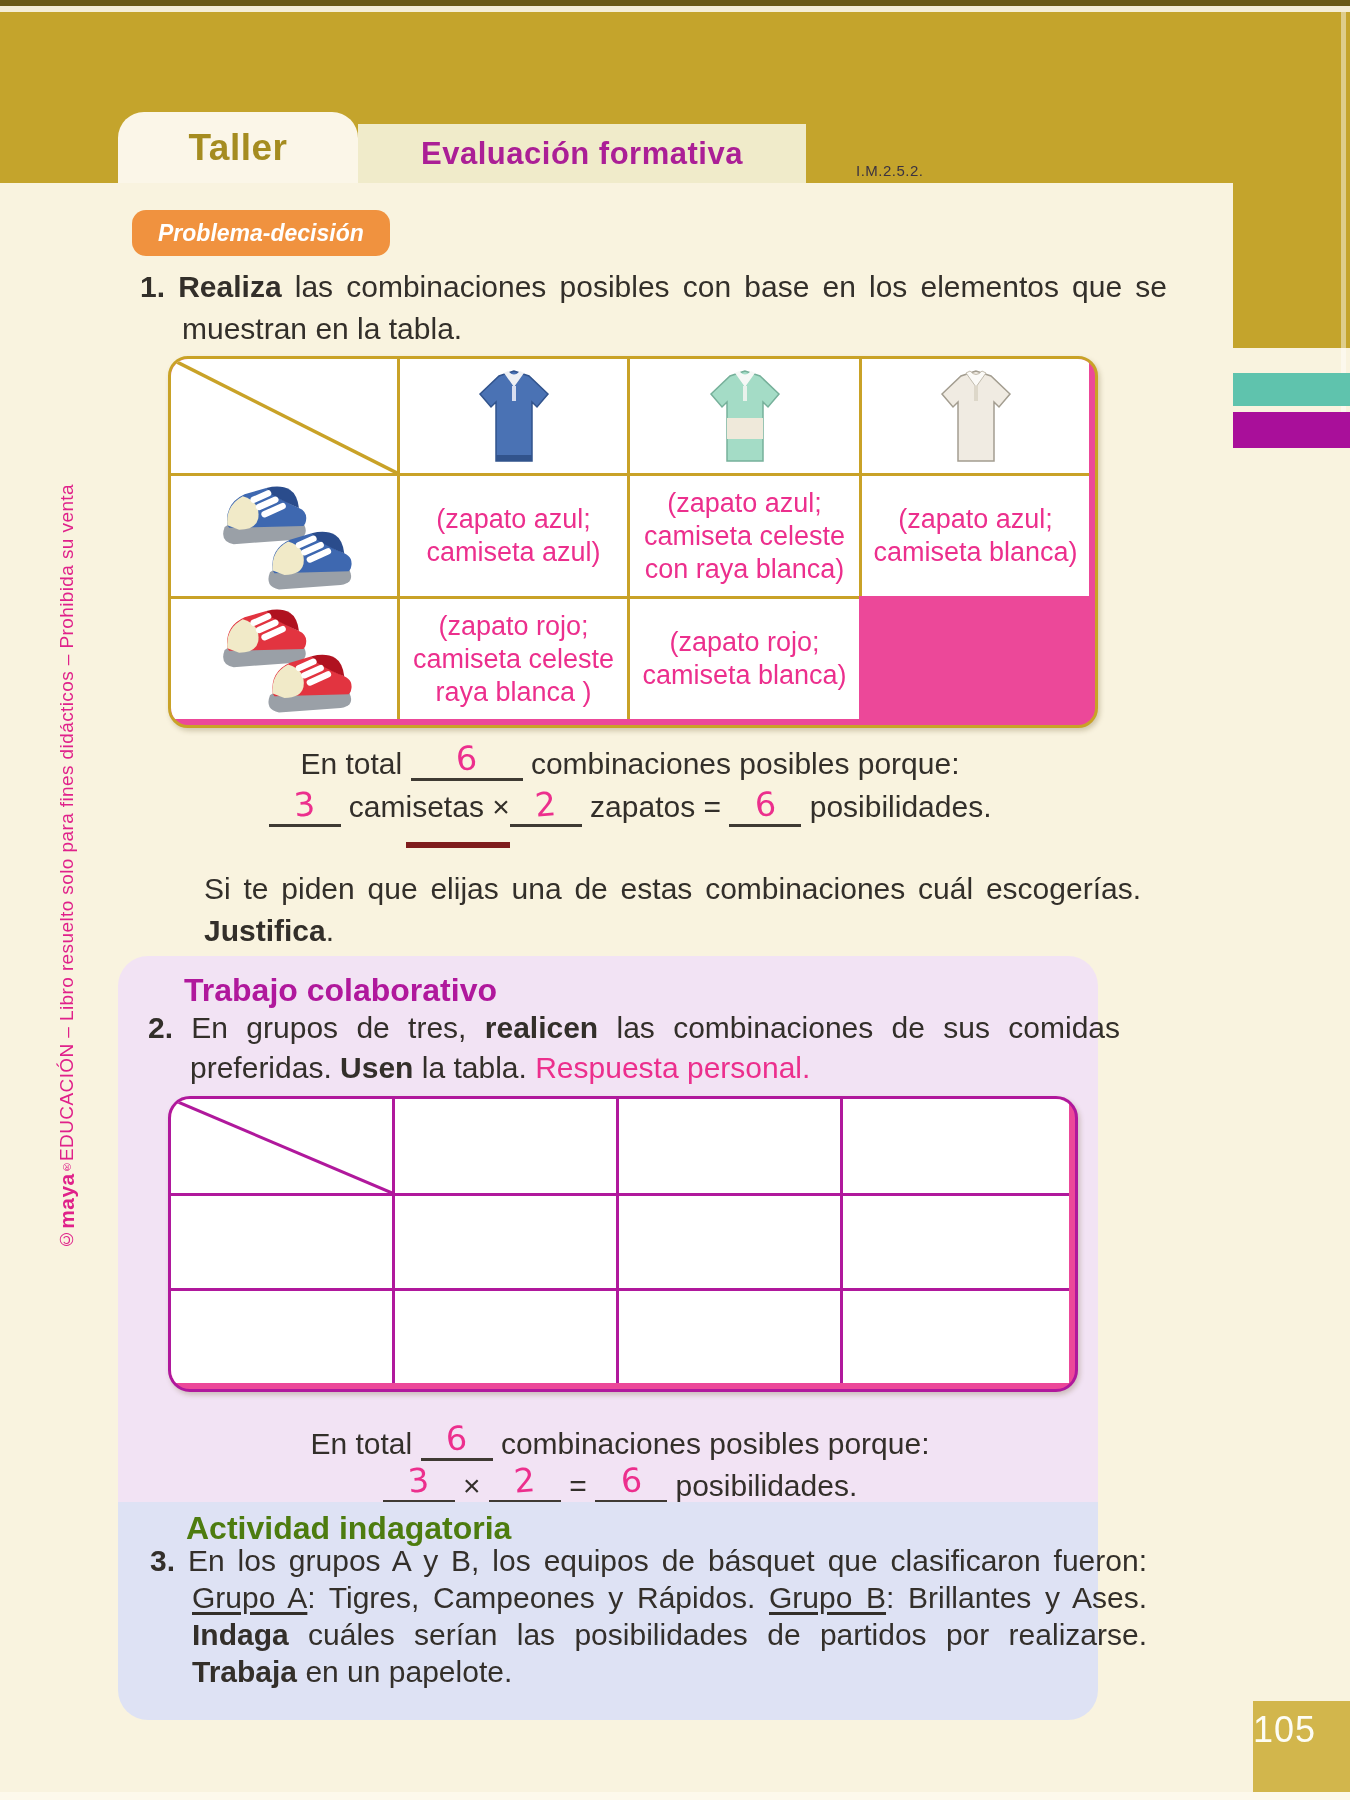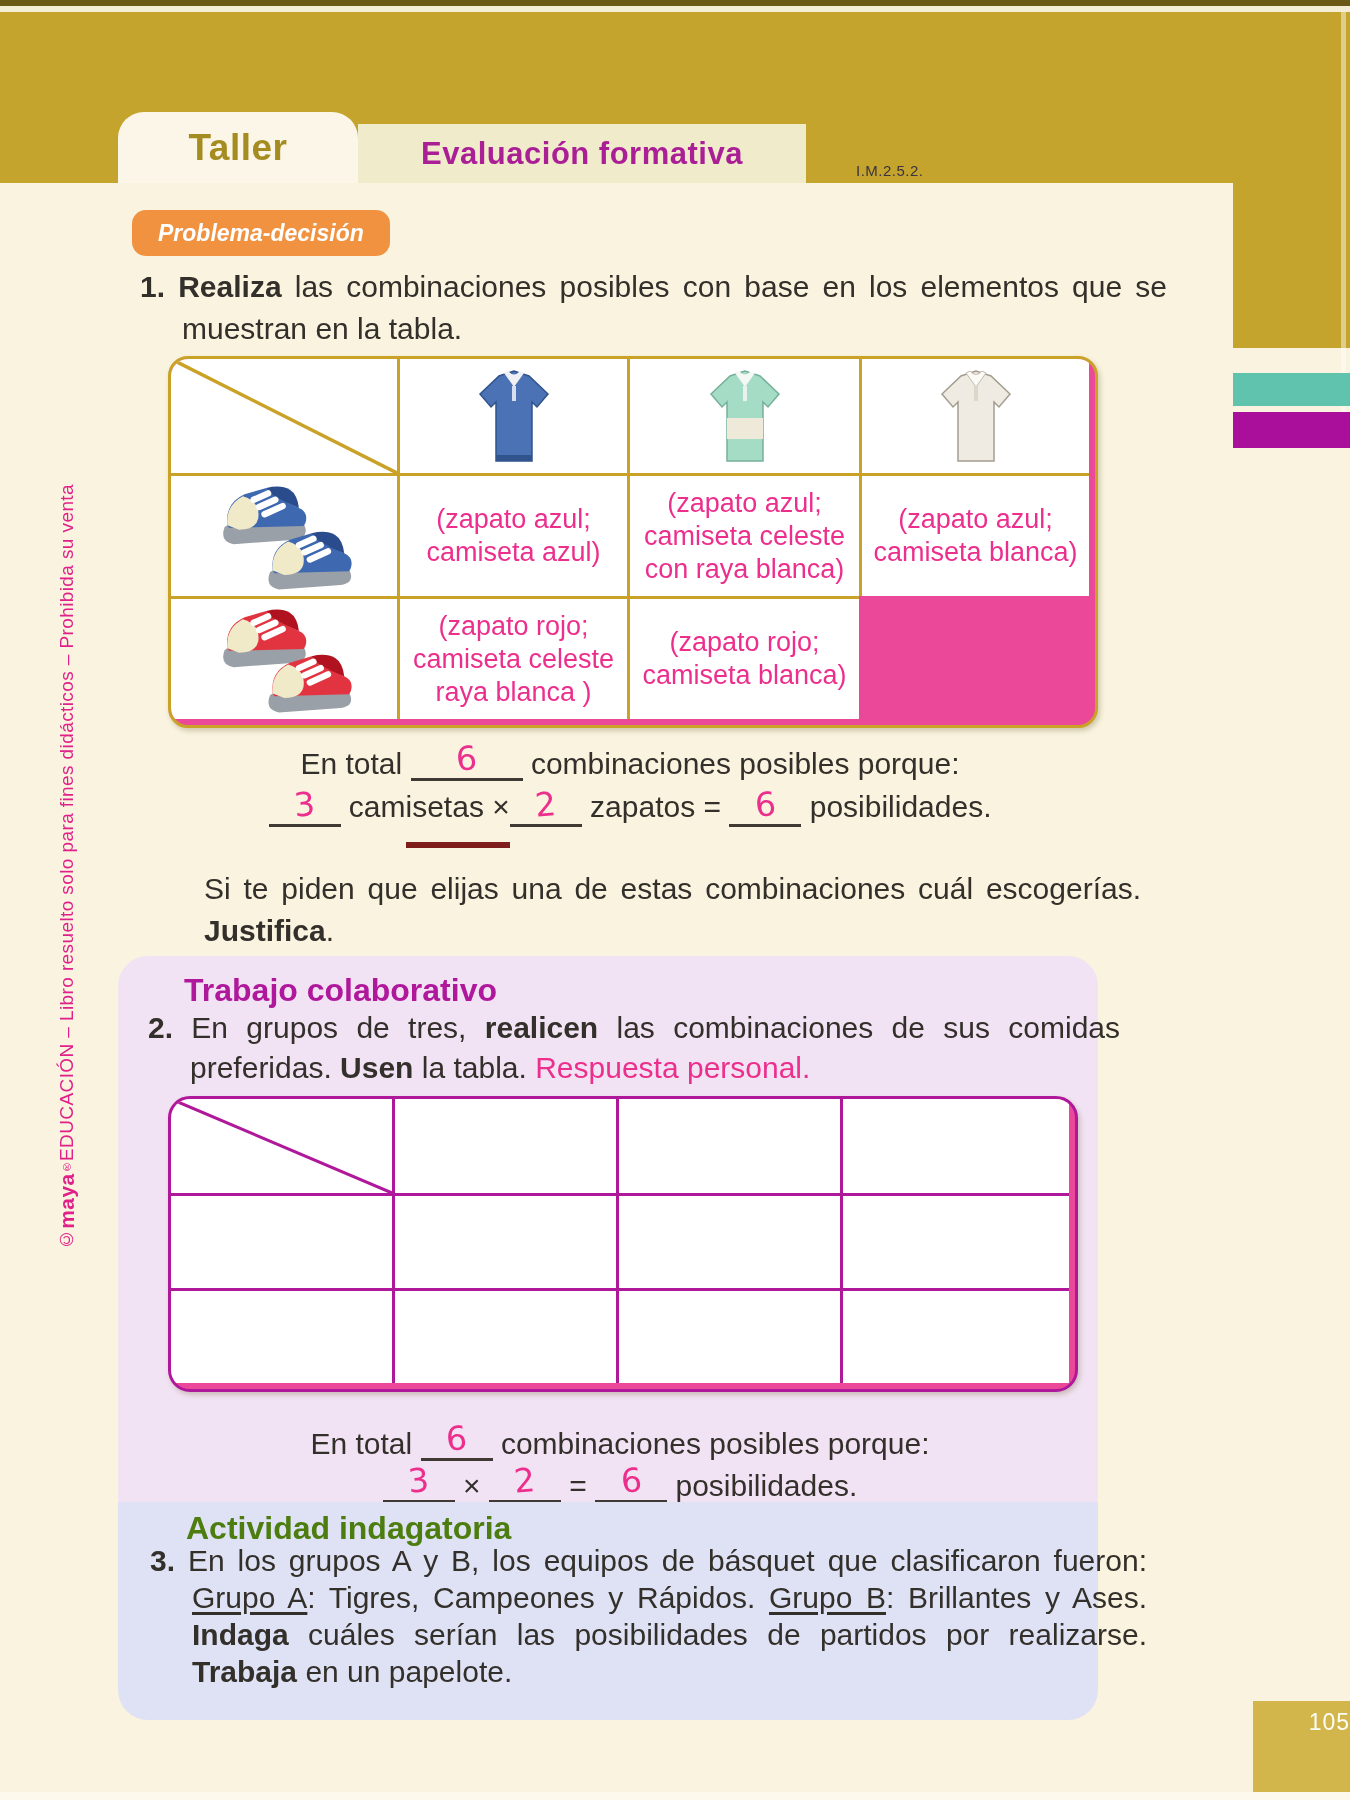--- a/index.html
+++ b/index.html
@@ -75,22 +75,22 @@
 
   
   .sidebar{left:46px;top:470px;height:795px;width:42px;display:flex;align-items:center;justify-content:center;}
   .vtext{writing-mode:vertical-rl;transform:rotate(180deg);font-size:19px;color:#e0218a;
          letter-spacing:.4px;white-space:nowrap;}
   .vtext .brand{font-weight:bold;font-size:21px;}
   .vtext .reg{font-size:11px;}
 
   
   .pagebox{left:1253px;top:1701px;width:97px;height:91px;background:#d2b64c;}
-  .pagenum{position:absolute;left:0;top:8px;width:100%;text-align:right;
-           font-size:23px;color:#fdfdf5;letter-spacing:1px;}
+  .pagenum{position:absolute;left:0;top:8px;width:100%;text-align:left;
+           font-size:36px;color:#fdfdf5;letter-spacing:1px;}
   .bottom-strip{left:0;top:1792px;width:1350px;height:8px;background:#fdf9ec;}
 
   .icon-wrap{display:flex;align-items:center;justify-content:center;width:100%;height:100%;}
 </style>
 </head>
 <body>
 
 <div class="page">
 
   <div class="abs strip-dark"></div>

